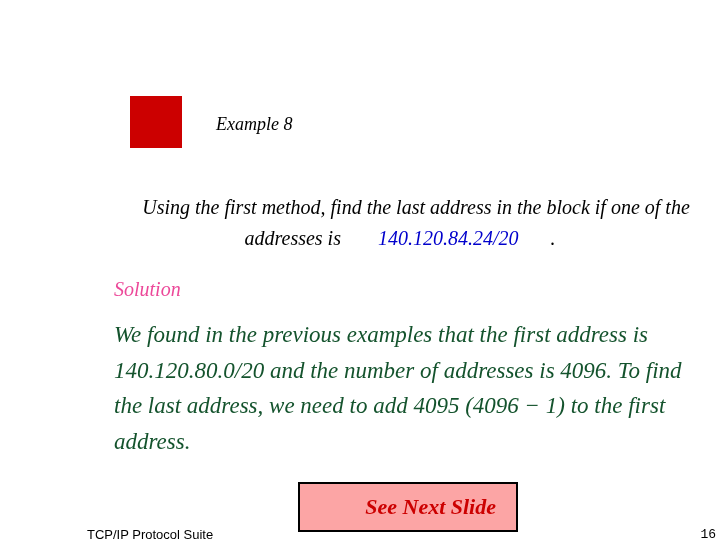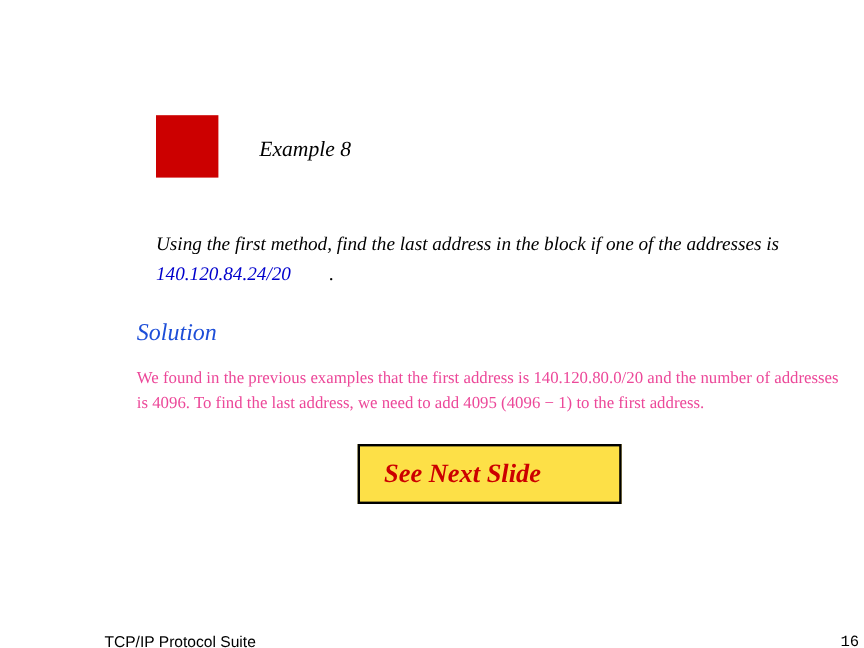--- a/index.html
+++ b/index.html
@@ -41,56 +41,58 @@
 
     .example-label {
       font-style: italic;
       font-size: 18px;
       color: #000000;
       font-family: 'Times New Roman', Times, serif;
       padding-top: 4px;
     }
 
     .question-text {
-      font-size: 16px;
+      font-size: 20px;
       font-style: italic;
       color: #000000;
       line-height: 1.55;
       margin-bottom: 24px;
       font-family: 'Times New Roman', Times, serif;
+      text-align: center;
     }
 
     .highlight-address {
       color: #0000cc;
     }
 
     .solution-label {
       font-size: 20px;
       font-style: italic;
-      color: #1d4ed8;
+      color: #ec4899;
       margin-bottom: 4px;
       font-family: 'Times New Roman', Times, serif;
     }
 
     .solution-text {
-      font-size: 14px;
-      color: #ec4899;
+      font-size: 23px;
+      font-style: italic;
+      color: #14532d;
       line-height: 1.55;
       margin-bottom: 22px;
       font-family: 'Times New Roman', Times, serif;
     }
 
     .next-slide-btn {
       display: block;
       margin: 0 auto;
       width: 220px;
       padding: 10px 20px;
-      background-color: #fde047;
+      background-color: #fca5a5;
       border: 2.5px solid #000000;
-      text-align: left;
+      text-align: right;
       font-size: 22px;
       font-style: italic;
       font-weight: bold;
       color: #cc0000;
       cursor: pointer;
       font-family: 'Times New Roman', Times, serif;
     }
 
     .footer {
       position: absolute;

